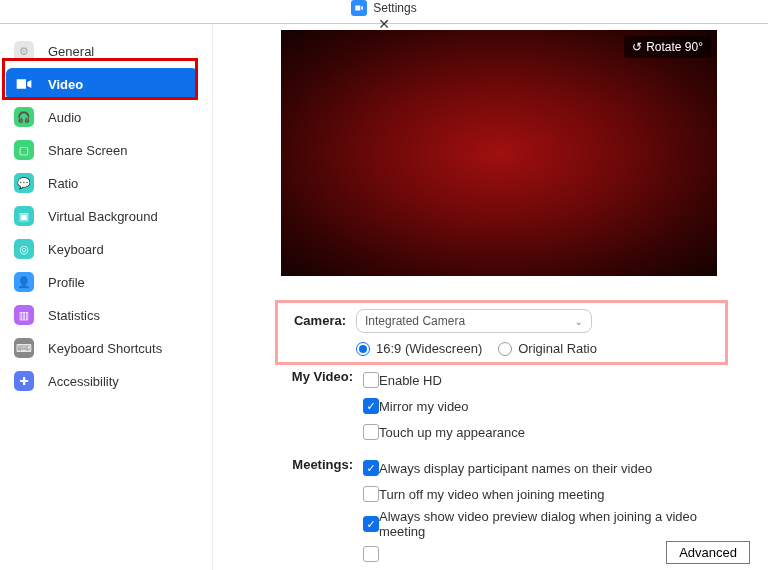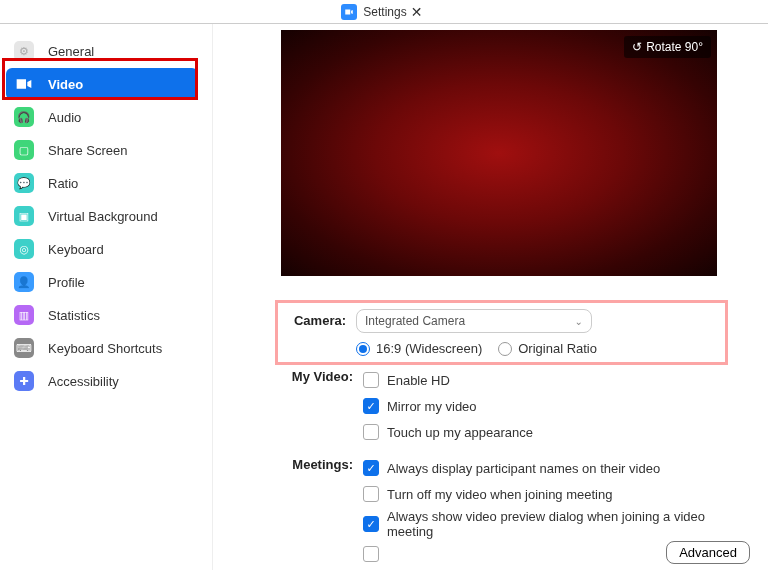--- a/index.html
+++ b/index.html
@@ -1,18 +1,18 @@
 <!DOCTYPE html>
 <html><head>
 <meta charset="utf-8">
 <style>
 * { margin:0; padding:0; box-sizing:border-box; font-family:-apple-system,"Segoe UI",Arial,sans-serif; }
 body { width:768px; height:570px; overflow:hidden; background:#fff; }
 
-.titlebar { height:24px; display:flex; align-items:center; justify-content:center; padding:0 4px 0 4px; border-bottom:1px solid #ccc; font-size:12px; color:#333; }
+.titlebar { height:24px; display:flex; align-items:center; justify-content:flex-start; padding:0 4px 0 4px; border-bottom:1px solid #ccc; font-size:12px; color:#333;flex-direction:column; }
 .titlebar-left { display:flex; align-items:center; gap:6px; }
 .app-icon { width:16px; height:16px; background:#2d8cff; border-radius:3px; display:flex; align-items:center; justify-content:center; }
 .app-icon svg { width:10px; height:10px; fill:#fff; }
 .close-x { width:20px; font-size:14px; text-align:center; cursor:pointer; color:#333; }
 
 .body-area { display:flex; height:546px; }
 
 .sidebar { width:213px; padding-top:10px; border-right:1px solid #eee; }
 .side-item { height:32px; display:flex; align-items:center; gap:14px; padding-left:14px; margin:1px 0; font-size:13px; color:#333; cursor:pointer; }
 .side-item.active { background:#0e71eb; color:#fff; border-radius:6px; margin:0 14px 0 6px; padding-left:8px;font-weight:bold; }
@@ -37,25 +37,25 @@
 
 .select { width:236px; height:24px; border:1px solid #ccc; border-radius:8px; background:#fff; font-size:12px; color:#555; padding:0 8px; display:flex; align-items:center; justify-content:space-between; cursor:pointer; }
 .chev { font-size:10px; color:#888; }
 
 .radio-row { display:flex; gap:16px; margin-top:8px; }
 .radio { display:flex; align-items:center; gap:6px; font-size:13px; color:#333; cursor:pointer; }
 .radio-dot { width:14px; height:14px; border-radius:50%; border:1px solid #999; display:flex; align-items:center; justify-content:center; }
 .radio-dot.sel { border-color:#0e71eb; }
 .radio-dot.sel::after { content:""; width:8px; height:8px; border-radius:50%; background:#0e71eb; }
 
-.check-line { display:flex; align-items:center; gap:8px; font-size:13px; color:#333; margin:4px 0; cursor:pointer; min-height:22px; }
+.check-line { display:flex; align-items:center; font-size:13px; color:#333; margin:4px 0; cursor:pointer; min-height:22px; }
 .checkbox { width:16px; height:16px; border-radius:3px; border:1px solid #aaa; display:flex; align-items:center; justify-content:center; flex-shrink:0; }
 .checkbox.checked { background:#0e71eb; border-color:#0e71eb; color:#fff; font-size:11px; }
 
-.advanced-btn { position:absolute; bottom:6px; right:18px; border:1px solid #777; background:#fff; border-radius:8px; padding:3px 12px; font-size:13px; cursor:pointer; }
+.advanced-btn { position:absolute; bottom:6px; right:18px; border:1px solid #777; background:#fff; border-radius:0; padding:3px 12px; font-size:13px; cursor:pointer; }
 
 
 .ic-general{background:#e6e6e6;color:#aaa}.ic-video{background:#fff;}.ic-audio{background:#3fd67a}.ic-share{background:#3fd67a}.ic-chat{background:#3dd0c9}.ic-virtual{background:#3dd0c9}.ic-recording{background:#3dd0c9}.ic-profile{background:#3a9cff}.ic-stats{background:#b669f5}.ic-keyboard{background:#888}.ic-access{background:#5b7bf5}
 </style>
 </head>
 <body>
 
 <div class="titlebar">
   <div class="titlebar-left">
     <span class="app-icon">

